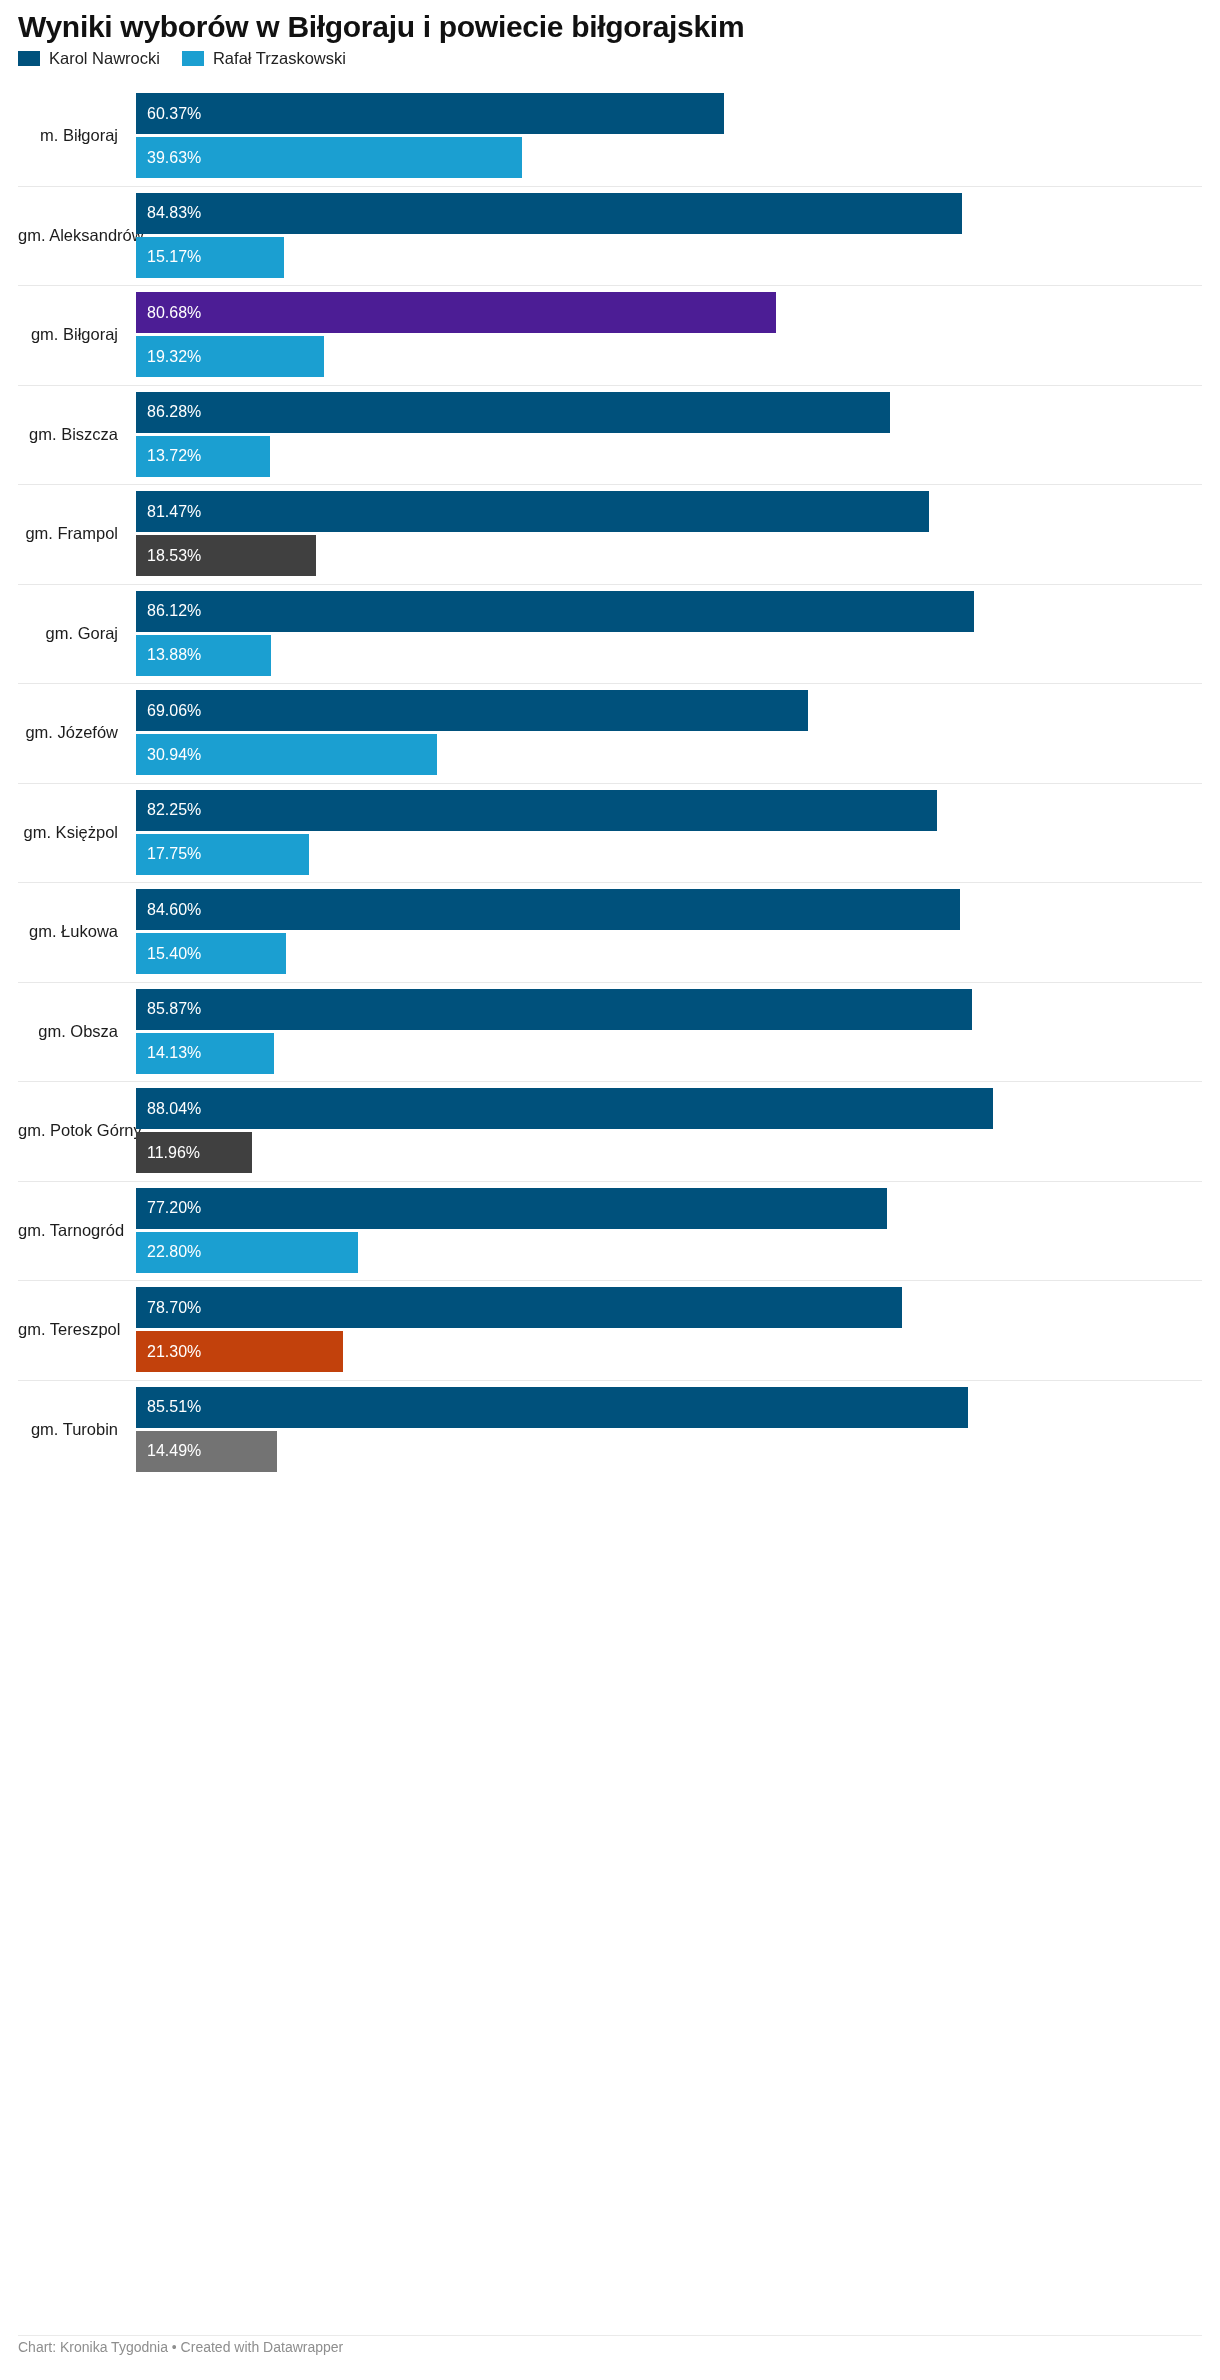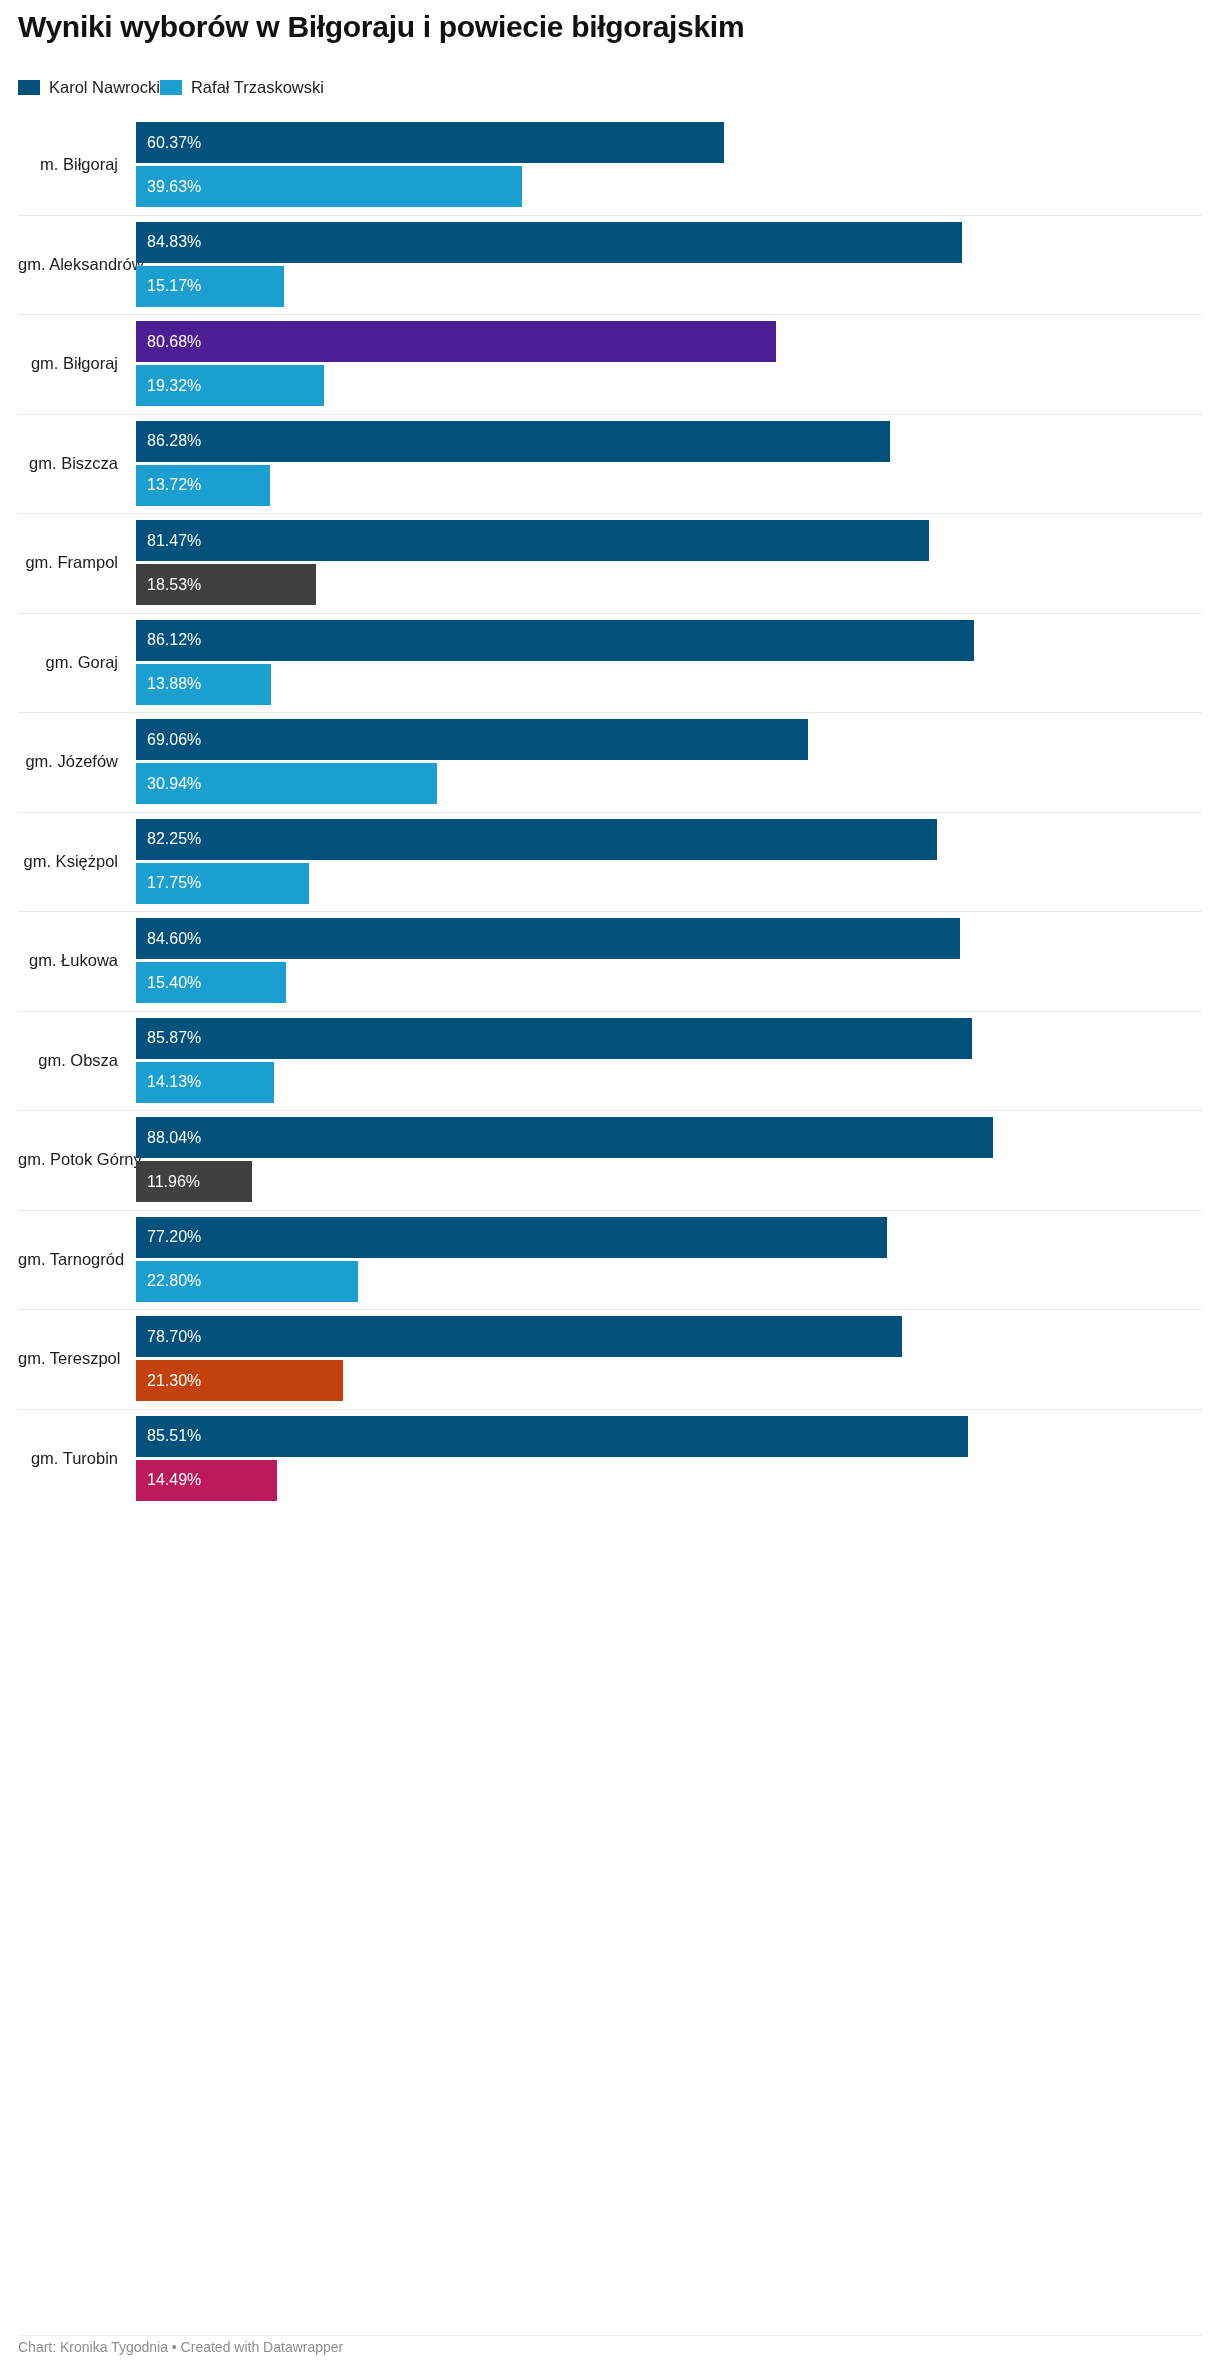--- a/index.html
+++ b/index.html
@@ -28,21 +28,22 @@
     line-height: 1.1;
     letter-spacing: -0.3px;
     color: #111111;
     padding-top: 10px;
     margin: 0 0 0 0;
     white-space: nowrap;
   }
   .legend {
     display: flex;
     align-items: center;
-    margin-top: 34px;
+    gap: 22px;
+    margin-top: 5px;
     height: 20px;
   }
   .legend-item {
     display: flex;
     align-items: center;
     gap: 9px;
   }
   .legend-swatch {
     width: 22px;
     height: 15px;
@@ -296,21 +297,21 @@
           </div>
         </div>
       </div>
       <div class="row">
         <div class="sep" style="top: 0px;"></div>
         <div class="row-label">gm. Turobin</div>
         <div class="row-bars">
           <div class="bar" style="background: rgb(0, 81, 124); width: 832.372px;">
             <span class="bar-value">85.51%</span>
           </div>
-          <div class="bar" style="background: #be185d; width: 141.049px; text-align: right;">
+          <div class="bar" style="background: #737373; width: 141.049px; text-align: right;">
             <span class="bar-value">14.49%</span>
           </div>
         </div>
       </div>
     </div>
 
   <div class="footer-rule"></div>
   <div class="footer">Chart: Kronika Tygodnia • Created with Datawrapper</div>
 </div>
 

